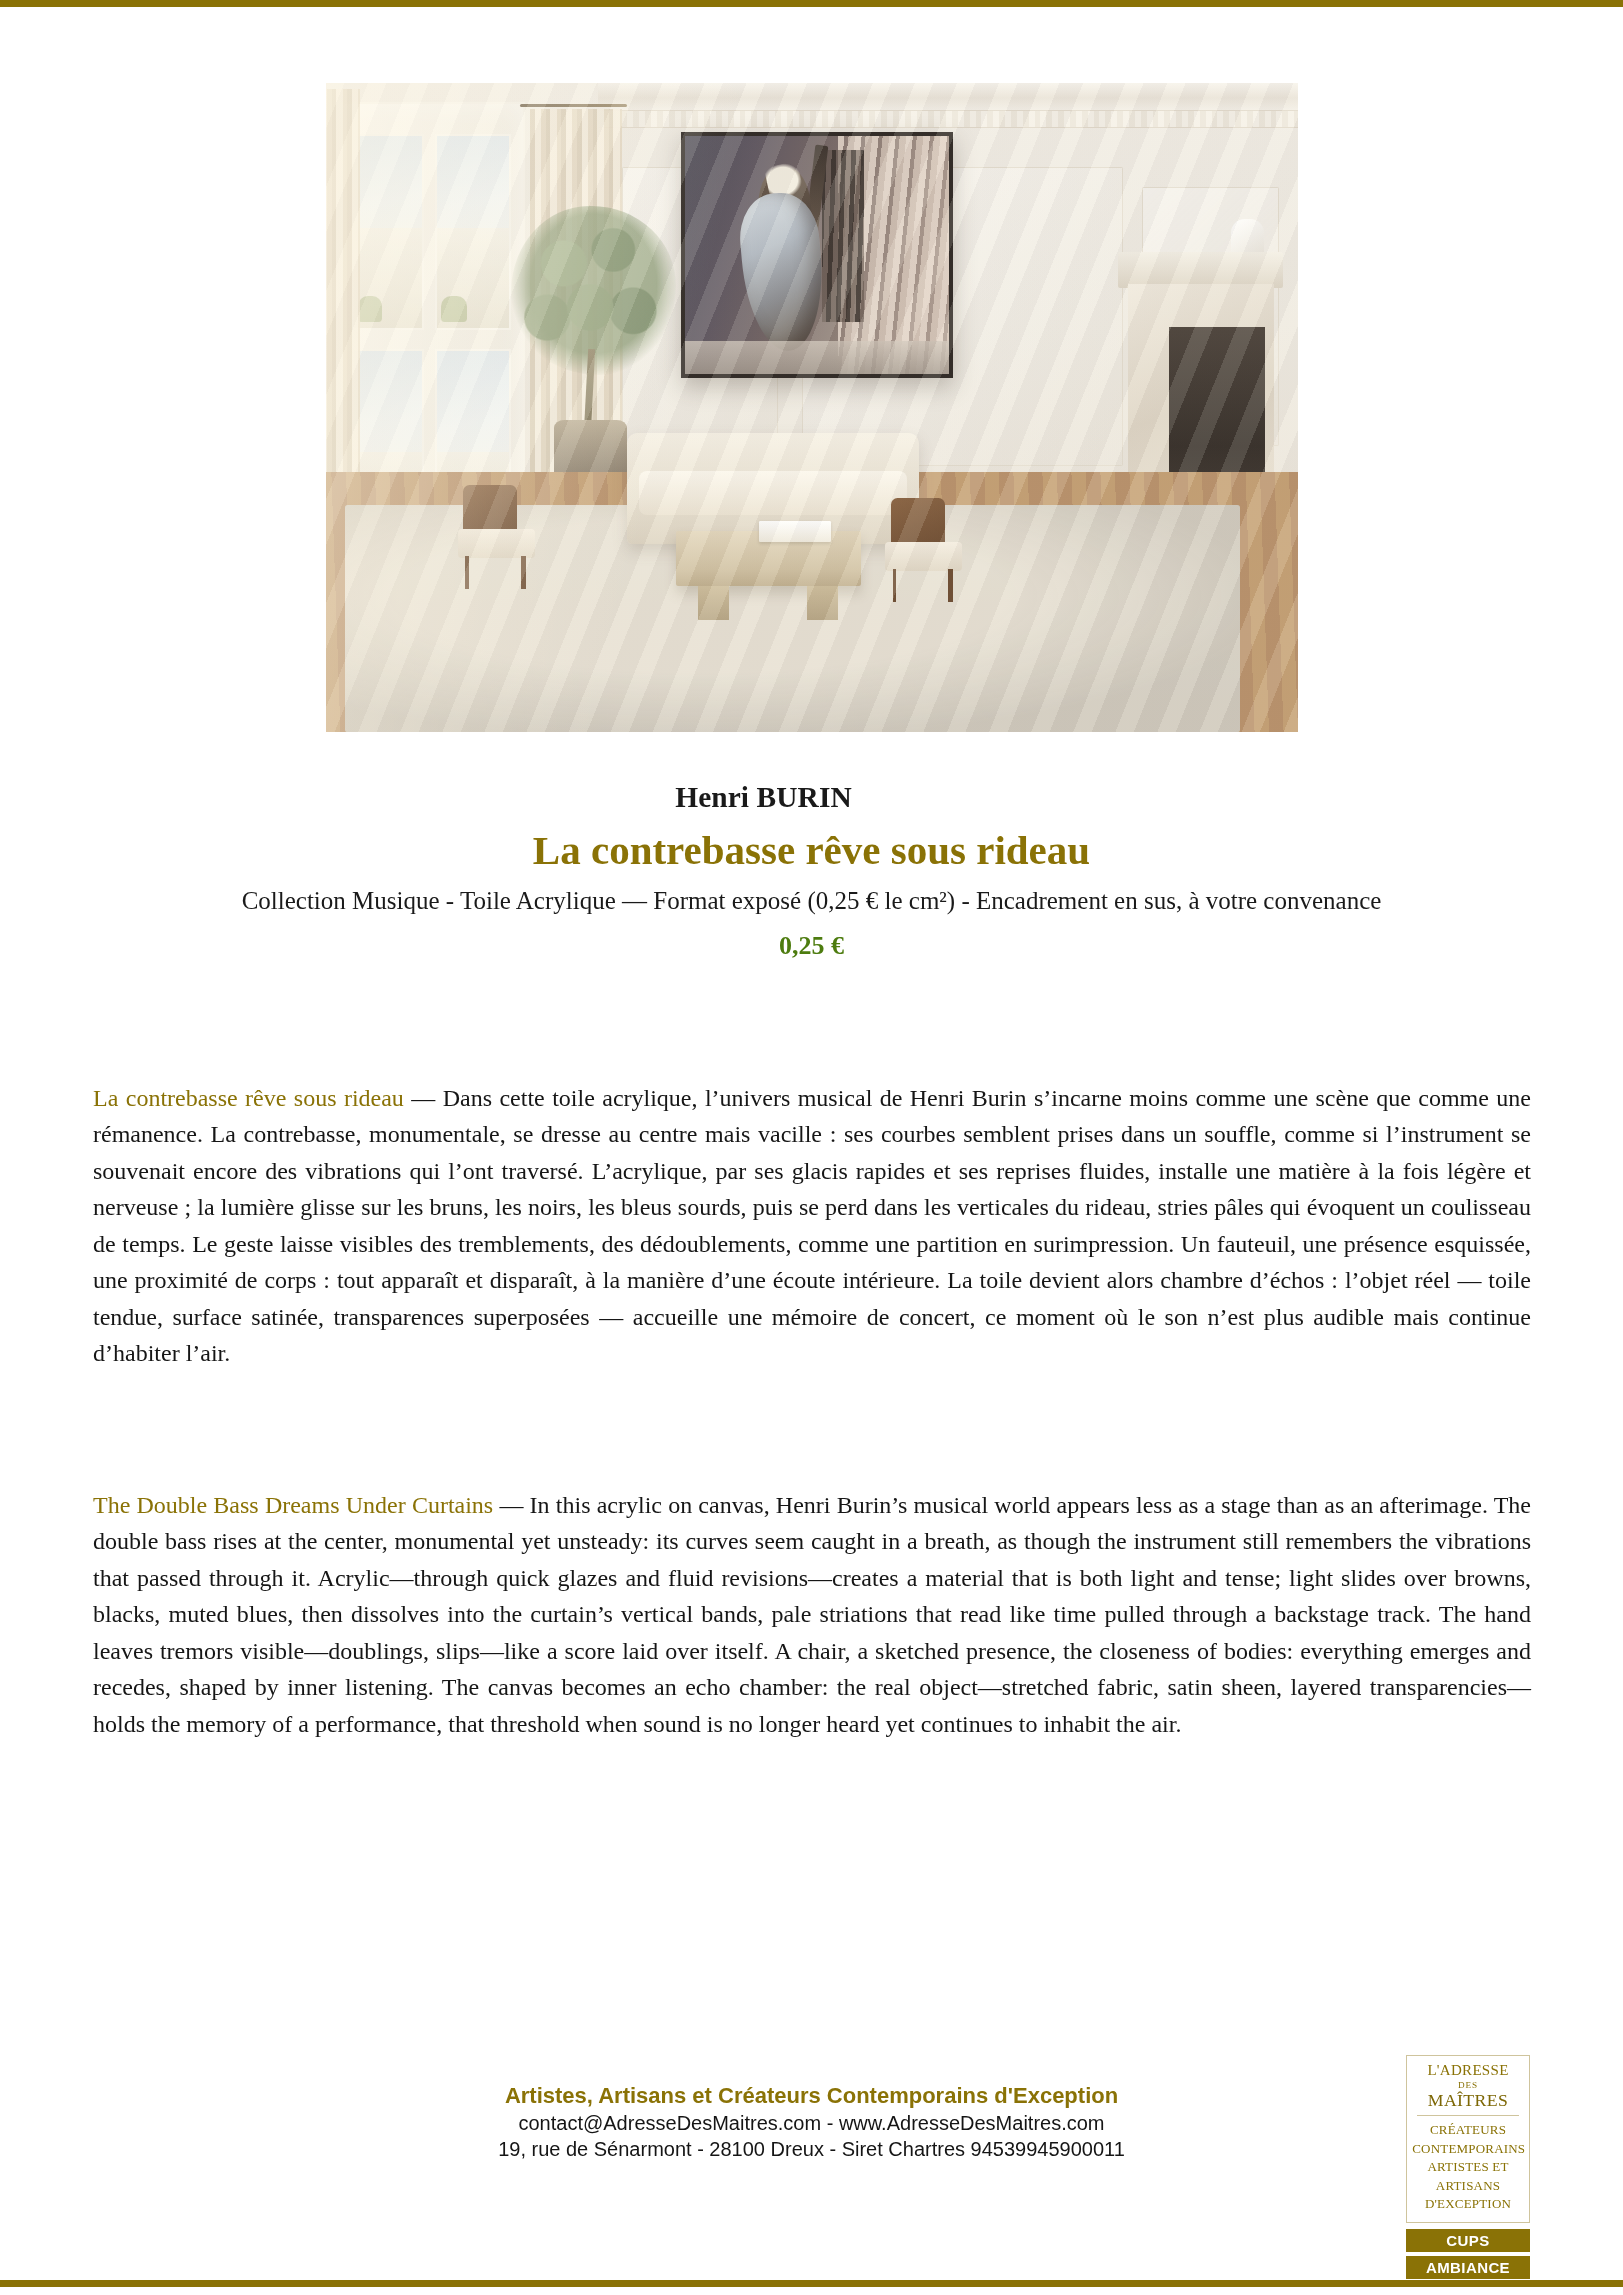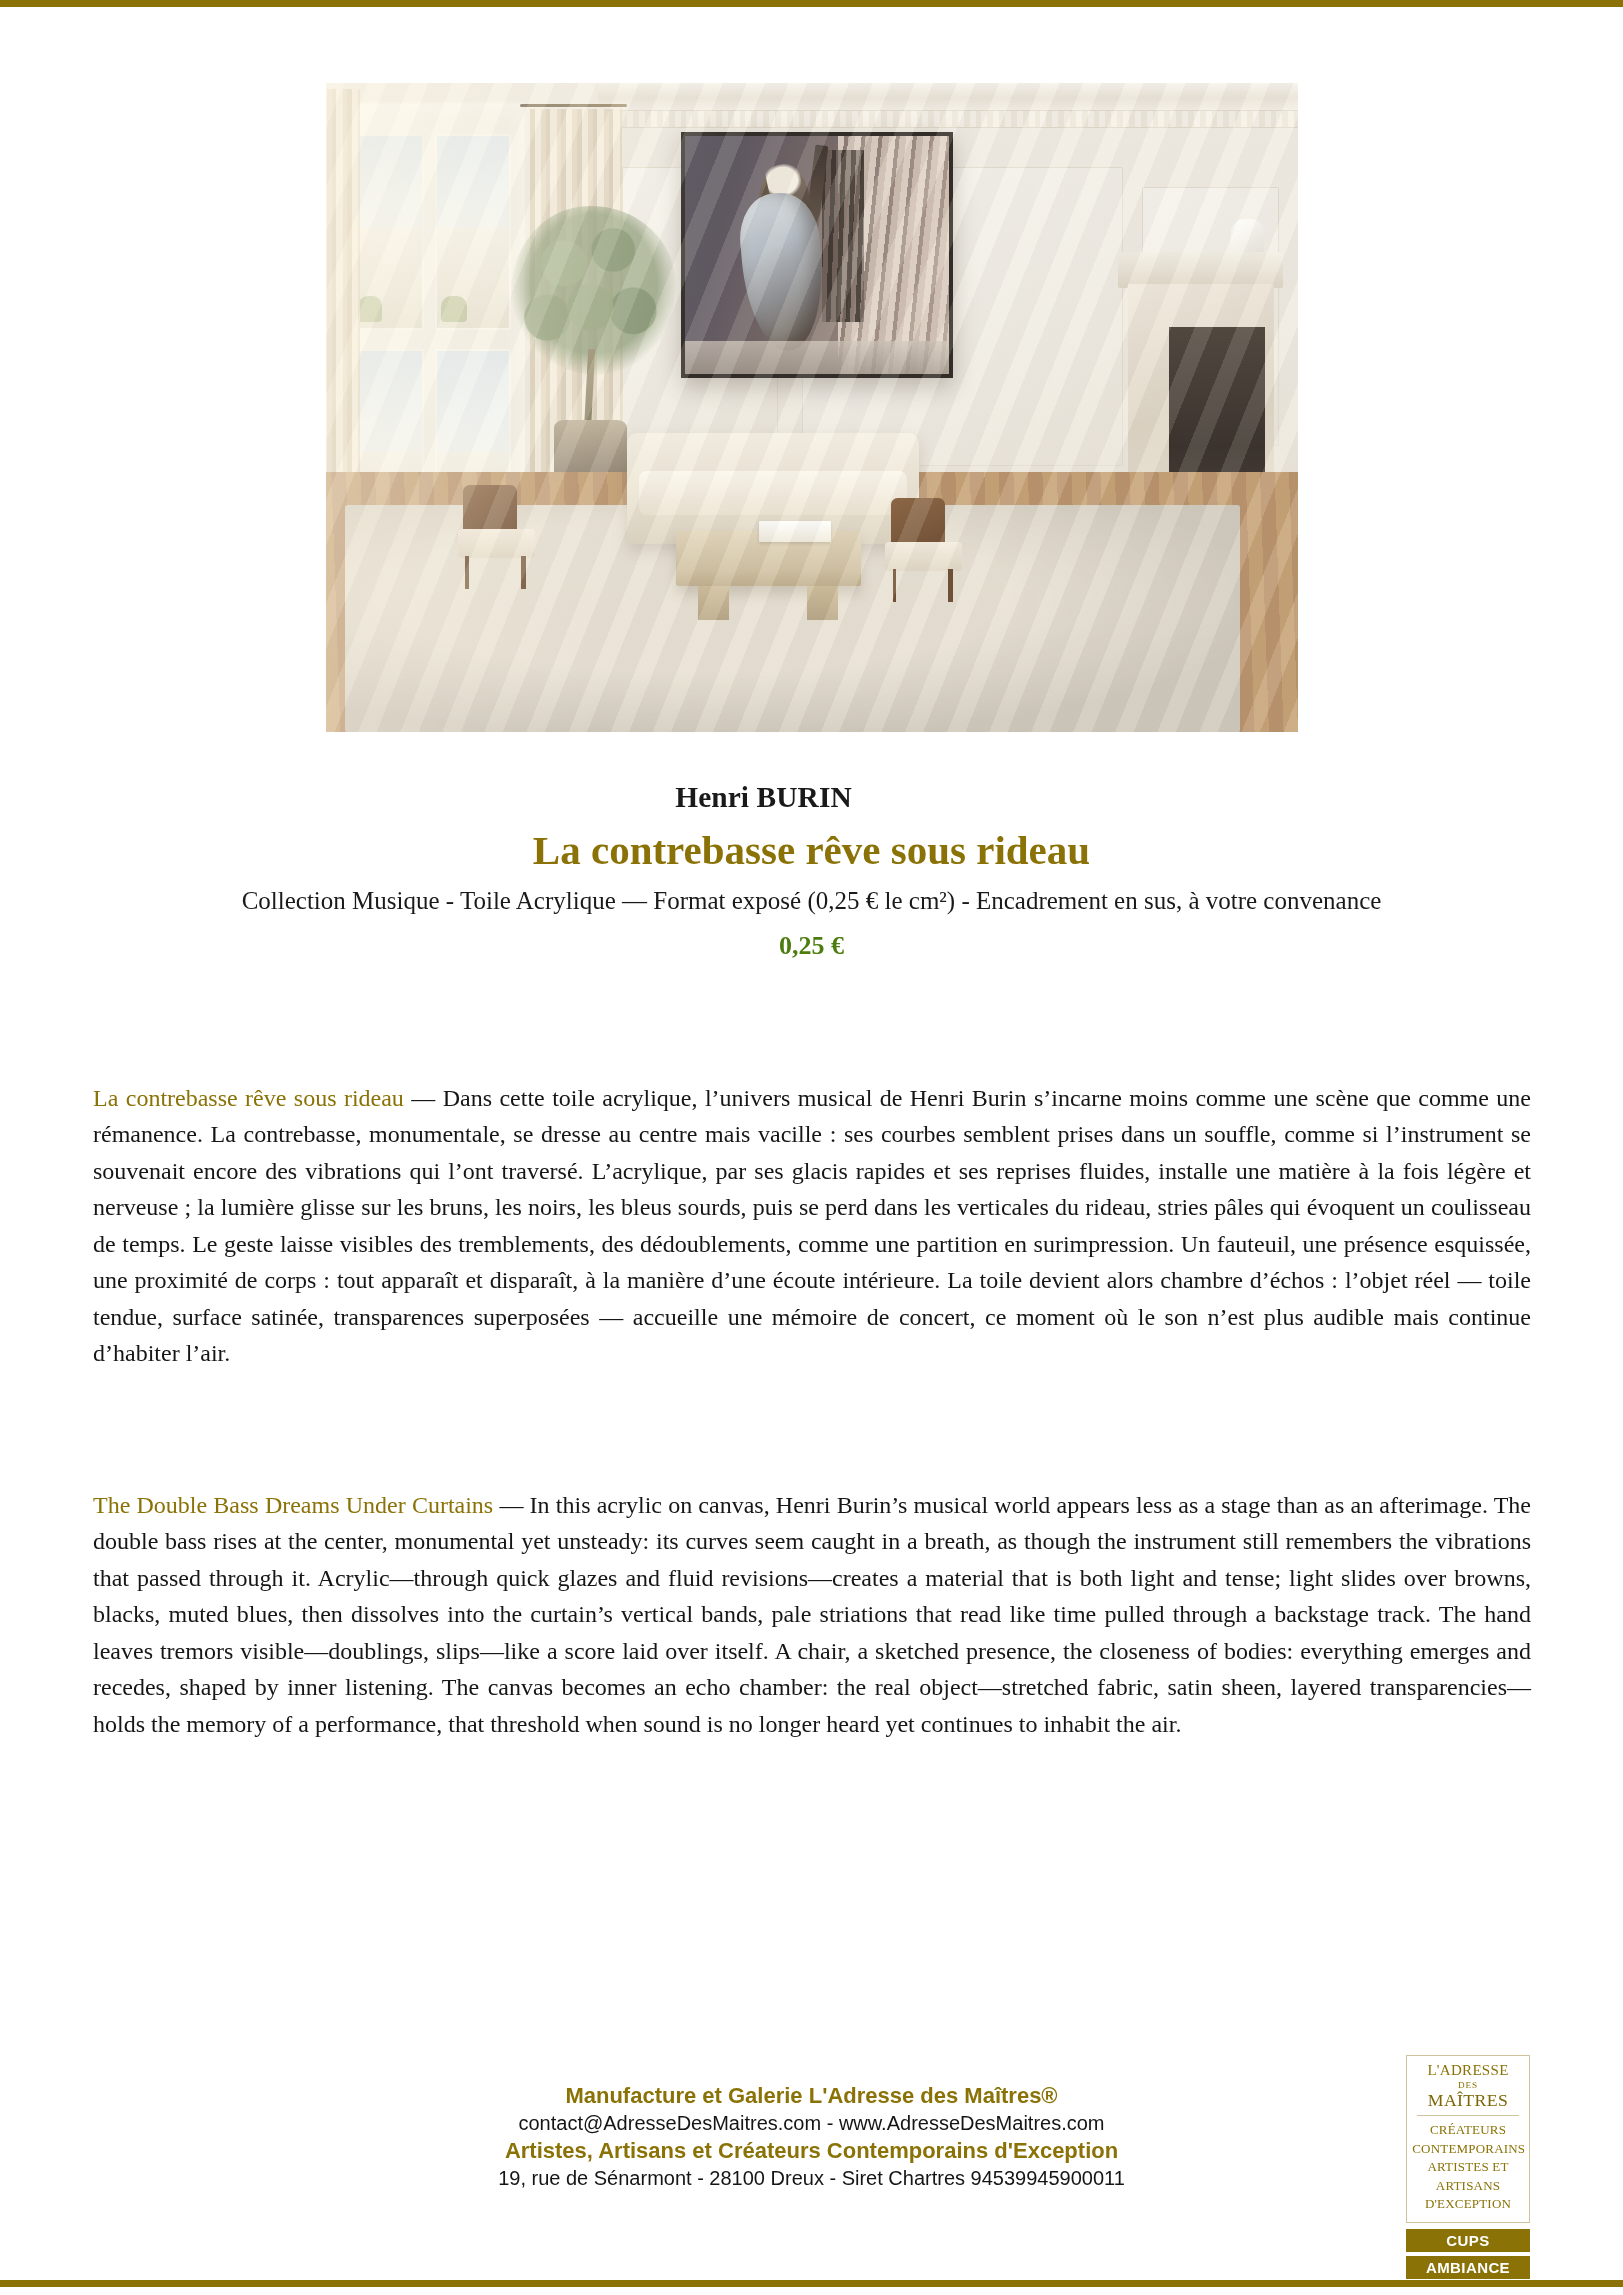--- a/index.html
+++ b/index.html
@@ -508,23 +508,22 @@
 <div class="artist-name">Henri BURIN</div>
 <div class="work-title">La contrebasse rêve sous rideau</div>
 <div class="work-subtitle">Collection Musique - Toile Acrylique — Format exposé (0,25 € le cm²) - Encadrement en sus, à votre convenance</div>
 <div class="work-price">0,25 €</div>
 
 <p class="copy fr"><span class="lead">La contrebasse rêve sous rideau</span><span> — Dans cette toile acrylique, l’univers musical de Henri Burin s’incarne moins comme une scène que comme une rémanence. La contrebasse, monumentale, se dresse au centre mais vacille : ses courbes semblent prises dans un souffle, comme si l’instrument se souvenait encore des vibrations qui l’ont traversé. L’acrylique, par ses glacis rapides et ses reprises fluides, installe une matière à la fois légère et nerveuse ; la lumière glisse sur les bruns, les noirs, les bleus sourds, puis se perd dans les verticales du rideau, stries pâles qui évoquent un coulisseau de temps. Le geste laisse visibles des tremblements, des dédoublements, comme une partition en surimpression. Un fauteuil, une présence esquissée, une proximité de corps : tout apparaît et disparaît, à la manière d’une écoute intérieure. La toile devient alors chambre d’échos : l’objet réel — toile tendue, surface satinée, transparences superposées — accueille une mémoire de concert, ce moment où le son n’est plus audible mais continue d’habiter l’air.</span></p>
 
 <p class="copy en"><span class="lead">The Double Bass Dreams Under Curtains</span><span> — In this acrylic on canvas, Henri Burin’s musical world appears less as a stage than as an afterimage. The double bass rises at the center, monumental yet unsteady: its curves seem caught in a breath, as though the instrument still remembers the vibrations that passed through it. Acrylic—through quick glazes and fluid revisions—creates a material that is both light and tense; light slides over browns, blacks, muted blues, then dissolves into the curtain’s vertical bands, pale striations that read like time pulled through a backstage track. The hand leaves tremors visible—doublings, slips—like a score laid over itself. A chair, a sketched presence, the closeness of bodies: everything emerges and recedes, shaped by inner listening. The canvas becomes an echo chamber: the real object—stretched fabric, satin sheen, layered transparencies—holds the memory of a performance, that threshold when sound is no longer heard yet continues to inhabit the air.</span></p>
 
 <div class="footer">
-  <div class="footer-line f-strong">Manufacture et Galerie L'Adresse des Maîtres®</div>
+  <div class="footer-line f-strong">Artistes, Artisans et Créateurs Contemporains d'Exception</div>
   <div class="footer-line f-plain">contact@AdresseDesMaitres.com - www.AdresseDesMaitres.com</div>
-  <div class="footer-line f-strong">Artistes, Artisans et Créateurs Contemporains d'Exception</div>
   <div class="footer-line f-plain">19, rue de Sénarmont - 28100 Dreux - Siret Chartres 94539945900011</div>
 </div>
 
 <div class="brand">
   <div class="brand-card">
     <div class="brand-l1">L'ADRESSE</div>
     <div class="brand-l2">DES</div>
     <div class="brand-l3">MAÎTRES</div>
     <div class="brand-rule"></div>
     <div class="brand-sub">CRÉATEURS CONTEMPORAINS</div>

